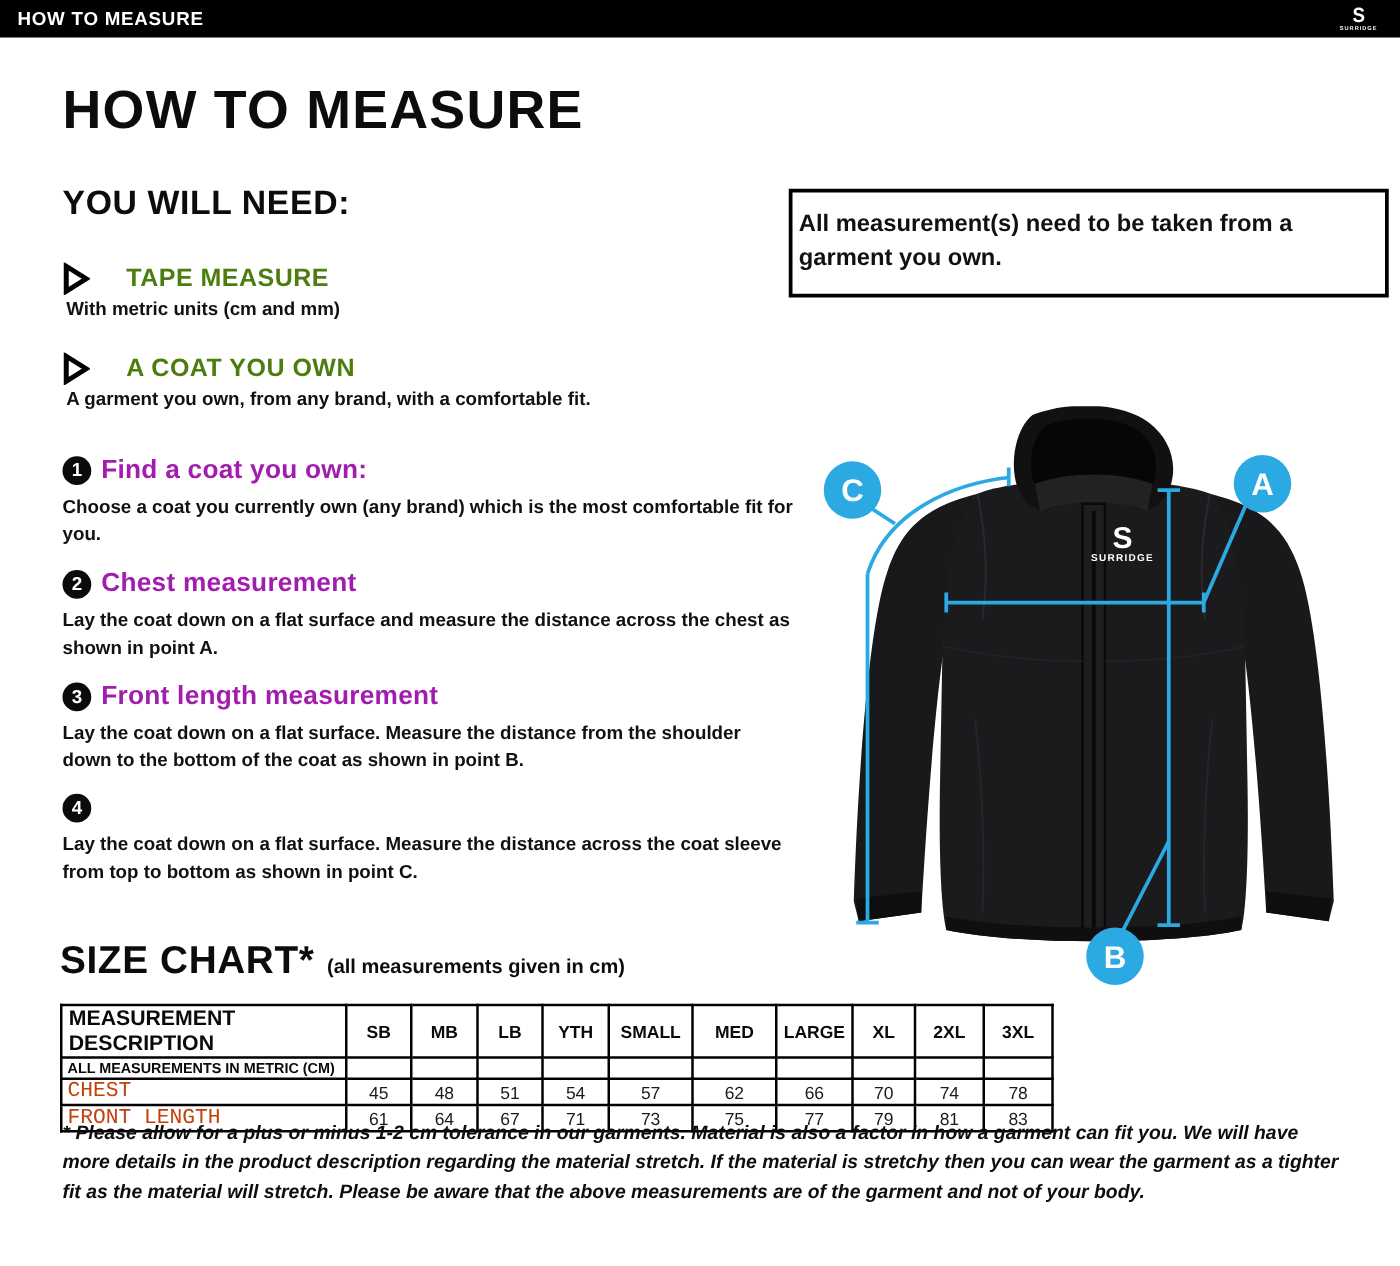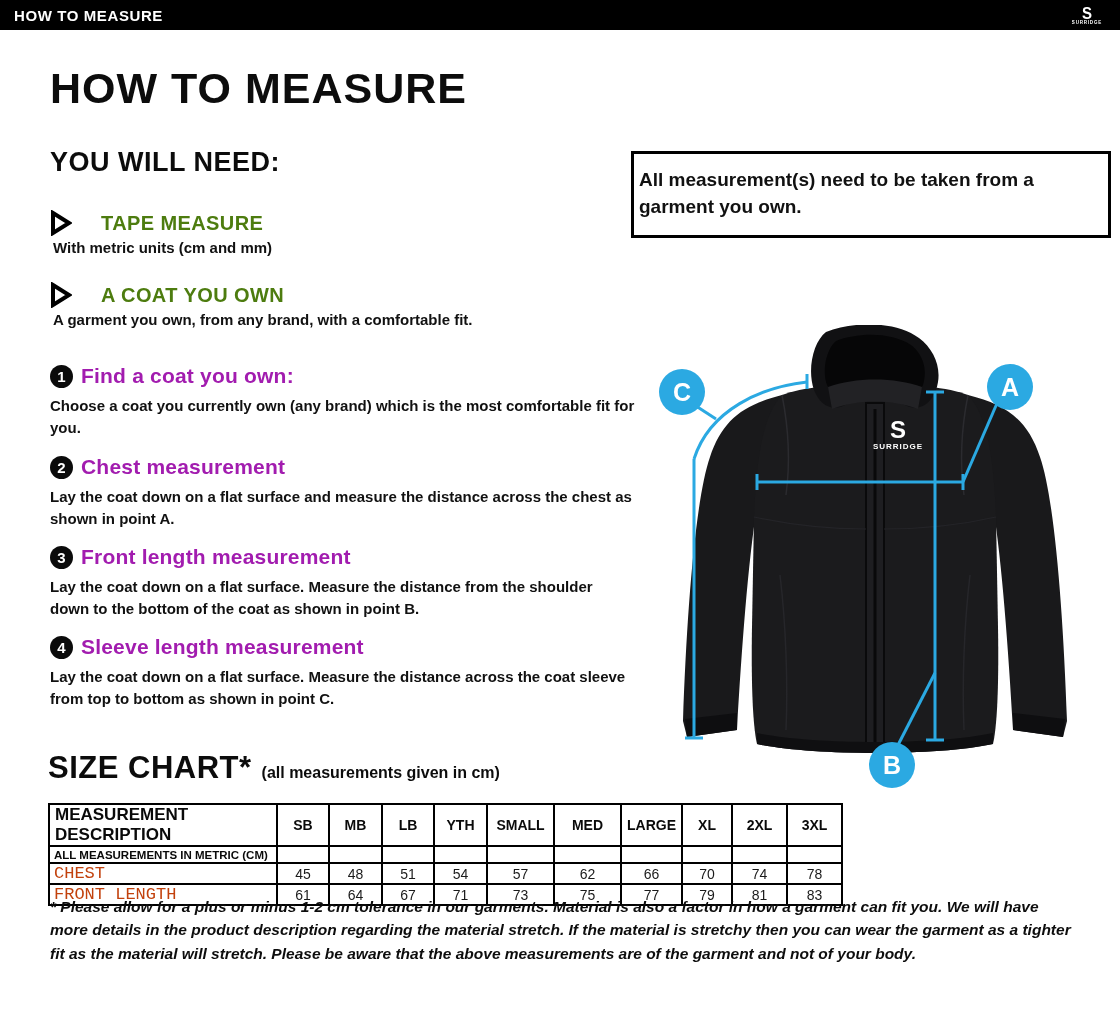--- a/index.html
+++ b/index.html
@@ -146,21 +146,20 @@
   <div class="step-head">
     <span class="step-num">3</span>
     <span class="step-title">Front length measurement</span>
   </div>
   <div class="step-body">Lay the coat down on a flat surface. Measure the distance from the shoulder down to the bottom of the coat as shown in point B.</div>
 </div>
 
 <div class="step step-4">
   <div class="step-head">
     <span class="step-num">4</span>
-    <span class="step-title">Sleeve length measurement</span>
   </div>
   <div class="step-body">Lay the coat down on a flat surface. Measure the distance across the coat sleeve from top to bottom as shown in point C.</div>
 </div>
 
 <svg class="figure" viewBox="0 0 490 478">
 
   <g>
     <path d="M152,70 C112,80 92,96 80,132 C66,172 57,280 53,396 L57,412 L107,405
              C113,302 121,200 133,150 C139,119 147,92 152,70 Z" fill="#19191b"></path>
     <path d="M338,70 C378,80 398,96 410,132 C424,172 433,280 437,396 L433,412 L383,405

